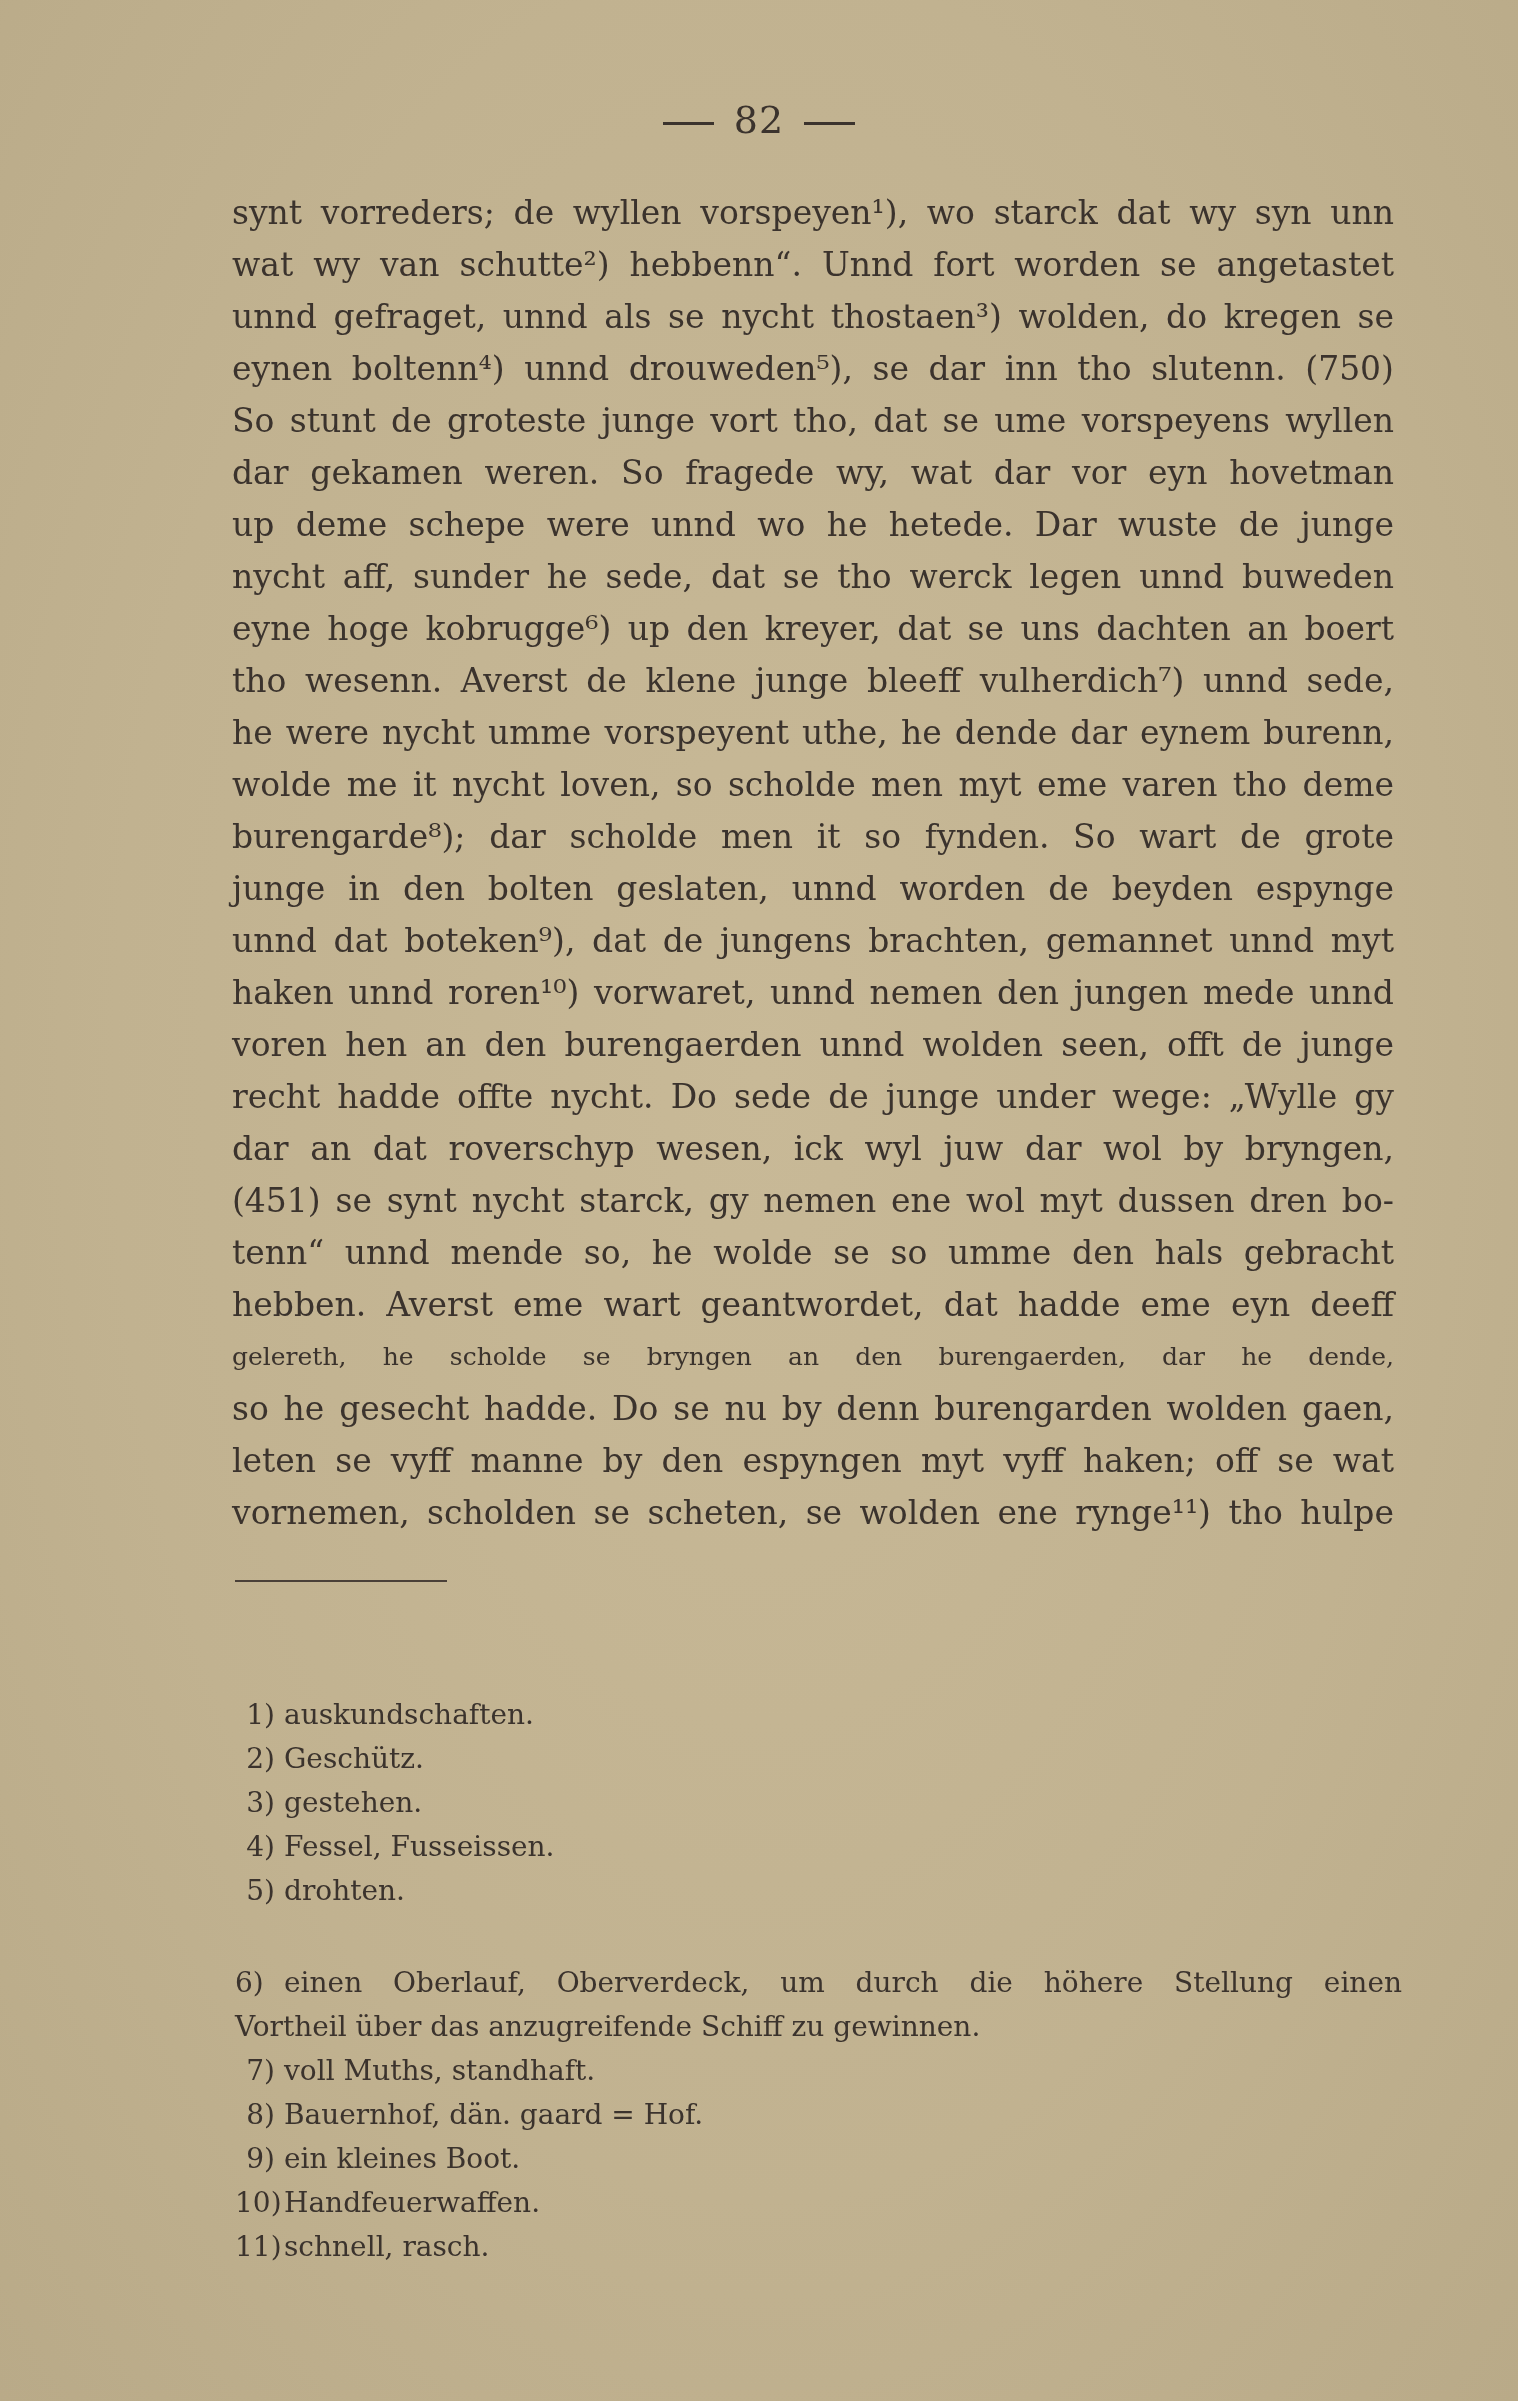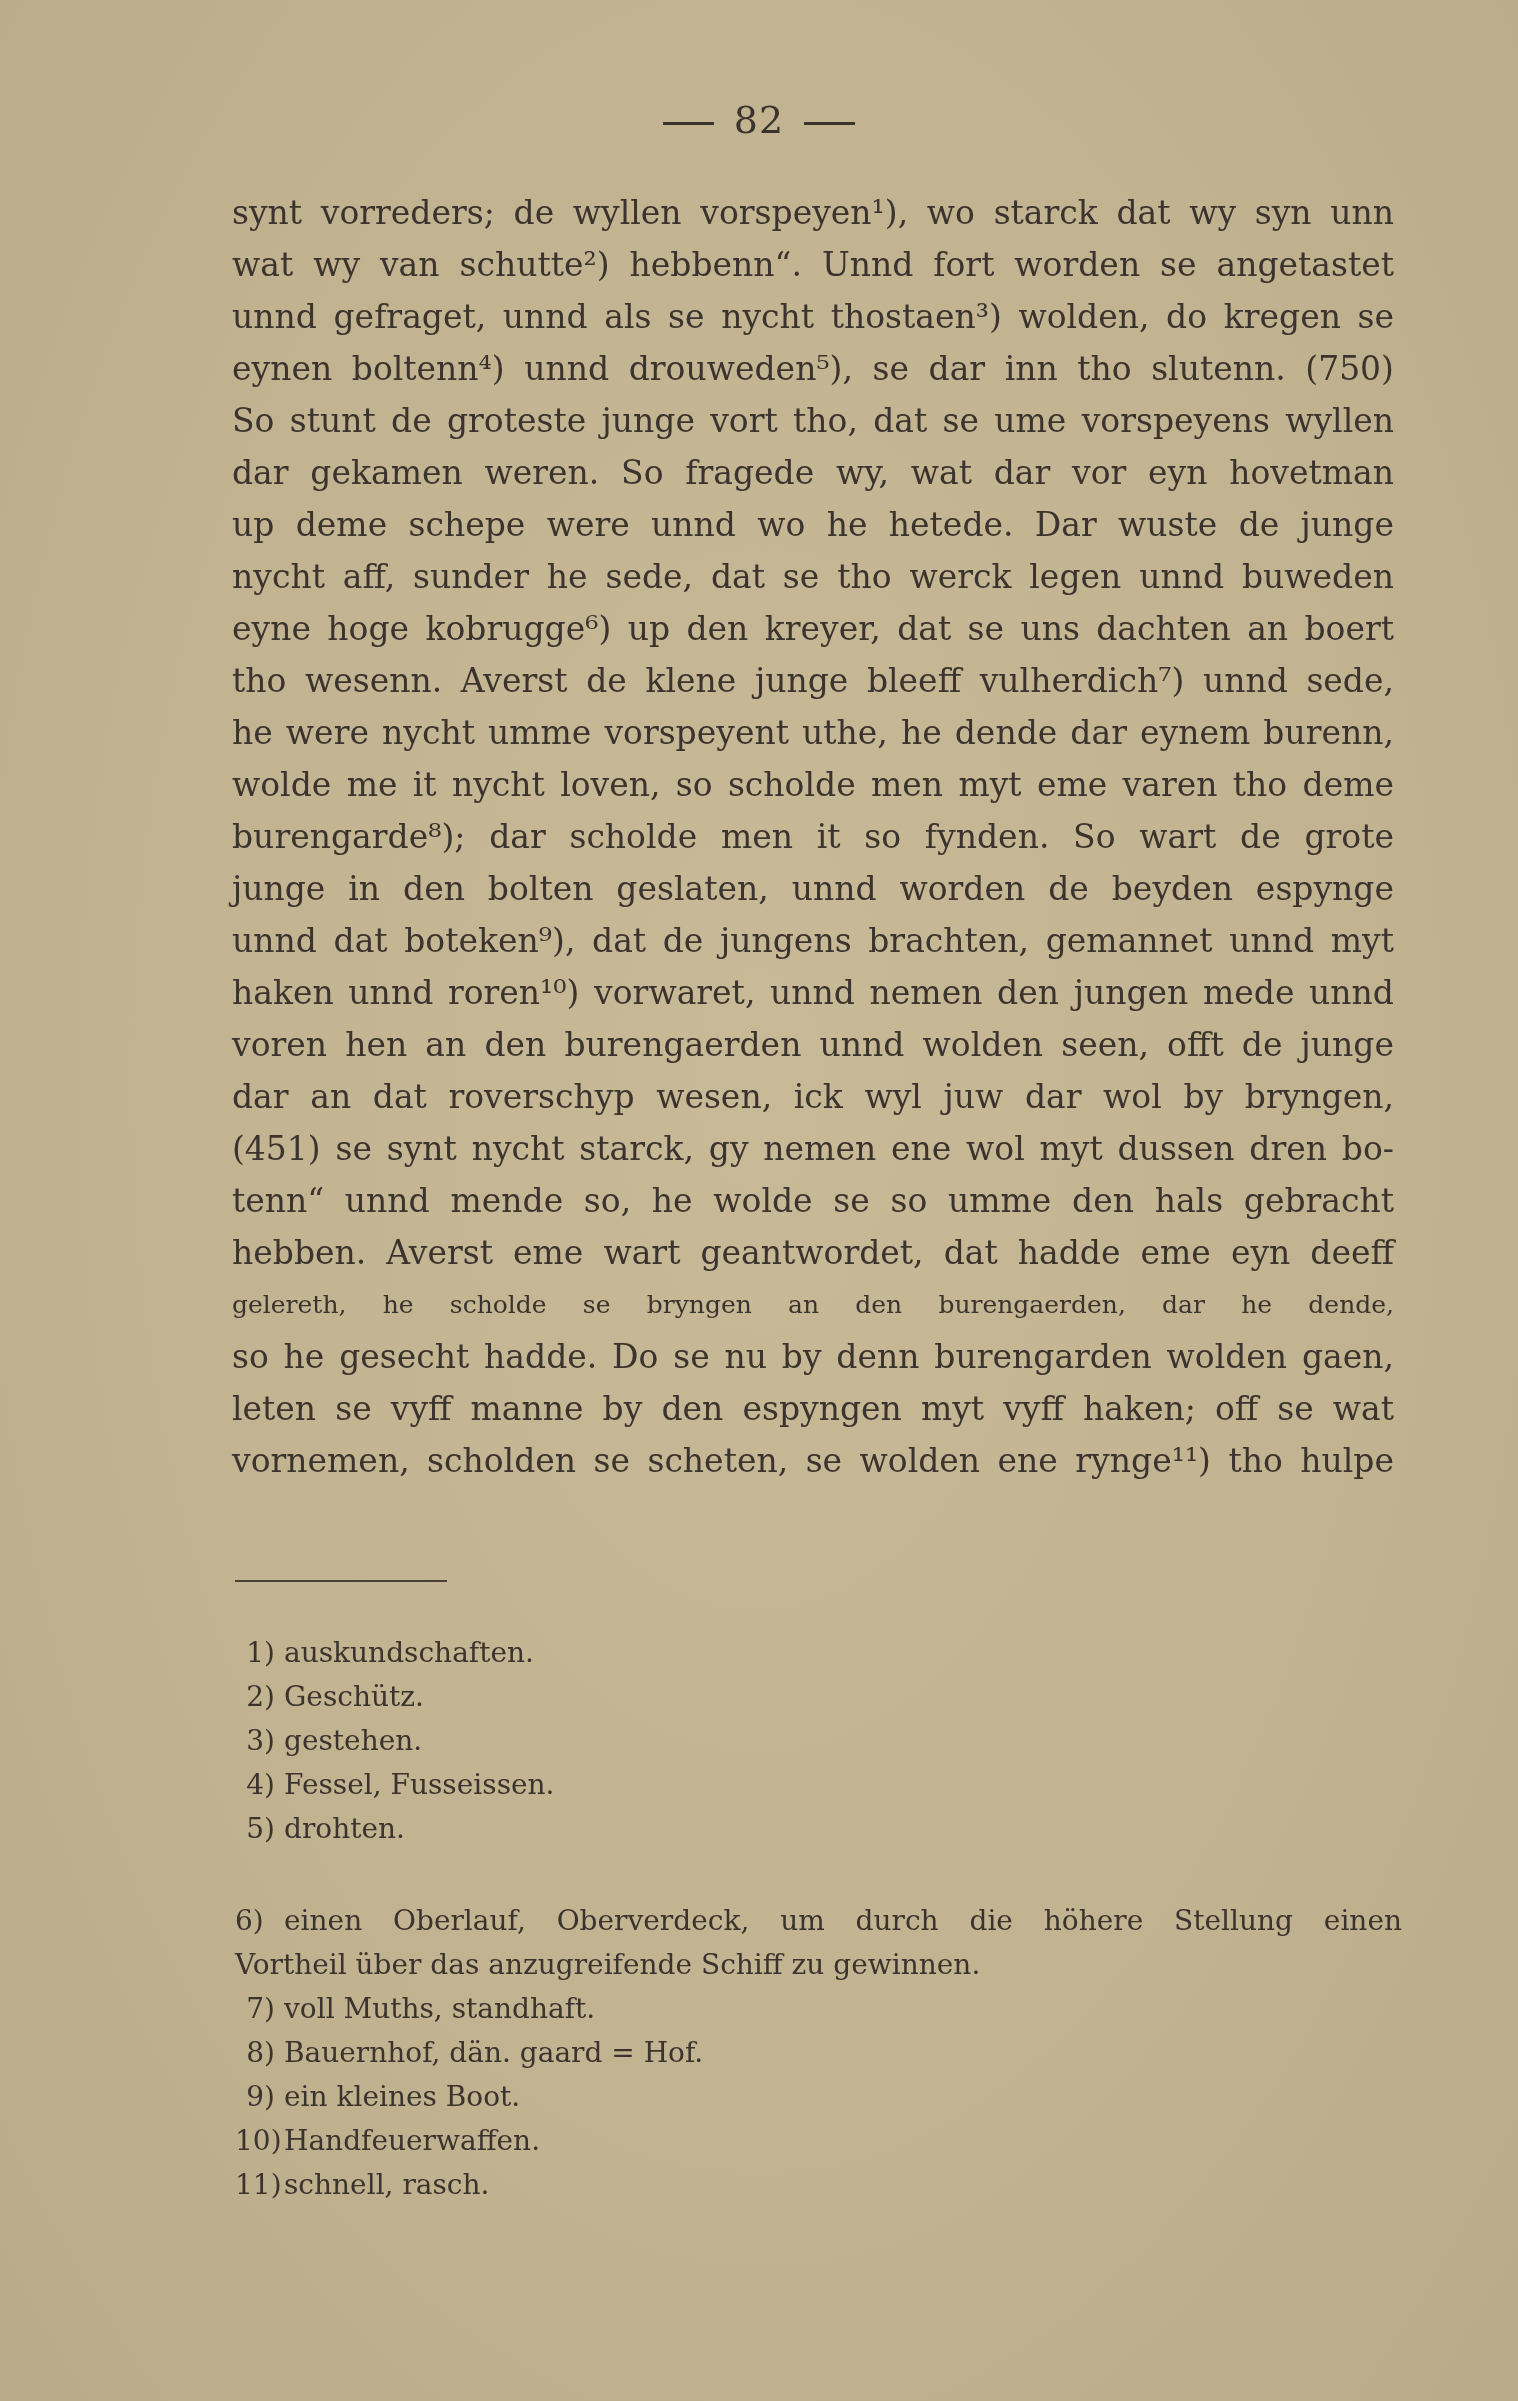--- a/index.html
+++ b/index.html
@@ -21,21 +21,21 @@
   }
   .line {
     height: 52px; line-height: 52px; font-size: 33px;
     text-align: justify; text-align-last: justify; white-space: nowrap;
     display: flex; justify-content: space-between;
   }
   .line-text { display: block; width: 100%; text-align: justify; text-align-last: justify; white-space: normal; }
   .rule {
     position: absolute; top: 1580px; left: 235px; width: 212px; height: 2px; background: #4a4038;
   }
-  .footnotes { position: absolute; top: 1631px; left: 235px; width: 1167px; }
+  .footnotes { position: absolute; top: 1693px; left: 235px; width: 1167px; }
   .fn { font-size: 28px; height: 44px; line-height: 44px; }
   .fn.cont { padding-left: 0; }
   .fn .mark { display: inline-block; width: 40px; text-align: right; margin-right: 9px; }
   .fn-6 { text-align: justify; text-align-last: justify; margin-top: 48px; }
 </style>
 </head>
 <body>
 
 <div class="page-number">
   <span class="dash"></span><span>82</span><span class="dash"></span>
@@ -87,20 +87,23 @@
   <div class="line">
       <span class="line-text" style="white-space: nowrap; display: block; width: 100%;">unnd dat boteken⁹), dat de jungens brachten, gemannet unnd myt</span>
     </div>
   <div class="line">
       <span class="line-text" style="white-space: nowrap; display: block; width: 100%;">haken unnd roren¹⁰) vorwaret, unnd nemen den jungen mede unnd</span>
     </div>
   <div class="line">
       <span class="line-text" style="white-space: nowrap; display: block; width: 100%;">voren hen an den burengaerden unnd wolden seen, offt de junge</span>
     </div>
   <div class="line">
+      <span class="line-text" style="white-space: nowrap; display: block; width: 100%;">recht hadde offte nycht. Do sede de junge under wege: „Wylle gy</span>
+    </div>
+  <div class="line">
       <span class="line-text" style="white-space: nowrap; display: block; width: 100%;">dar an dat roverschyp wesen, ick wyl juw dar wol by bryngen,</span>
     </div>
   <div class="line">
       <span class="line-text" style="white-space: nowrap; display: block; width: 100%;">(451) se synt nycht starck, gy nemen ene wol myt dussen dren bo-</span>
     </div>
   <div class="line">
       <span class="line-text" style="white-space: nowrap; display: block; width: 100%;">tenn“ unnd mende so, he wolde se so umme den hals gebracht</span>
     </div>
   <div class="line">
       <span class="line-text" style="white-space: nowrap; display: block; width: 100%;">hebben. Averst eme wart geantwordet, dat hadde eme eyn deeff</span>

